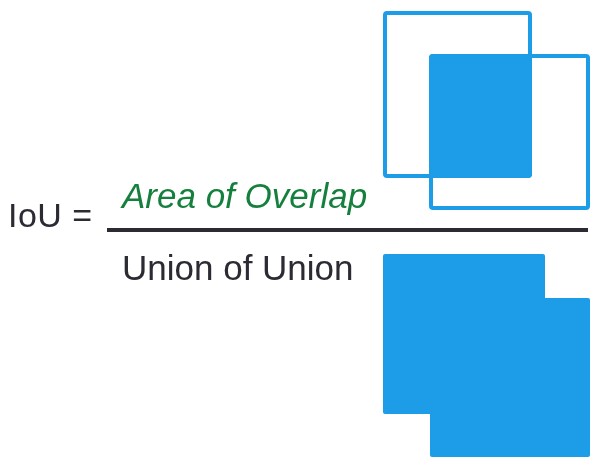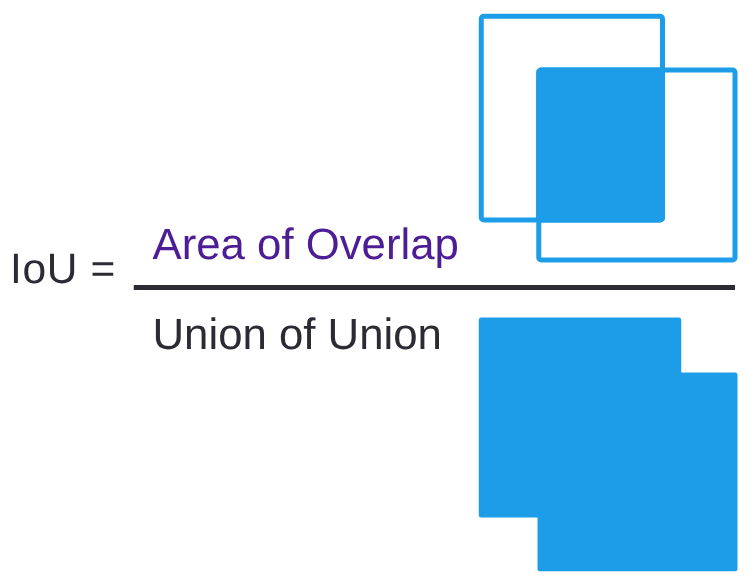--- a/index.html
+++ b/index.html
@@ -77,21 +77,21 @@
   }
   svg { display: block; }
 </style>
 </head>
 <body>
 
 <div id="canvas" style="background: rgb(255, 255, 255);">
 
   <div class="formula-lhs" style="color: rgb(43, 43, 51);">IoU =</div>
 
-  <div class="fraction-numerator" style="color: #4c1d95;">Area of Overlap</div>
+  <div class="fraction-numerator" style="color: #15803d; font-style: italic;">Area of Overlap</div>
 
   <div class="fraction-bar" style="background: rgb(43, 43, 51);"></div>
 
   <div class="fraction-denominator" style="color: rgb(43, 43, 51);">Union of Union</div>
 
   <div class="diagram" id="overlap-diagram">
     <svg width="218" height="212" viewBox="0 0 218 212">
       <rect id="ov-box-a" fill="none" stroke="#1d9de8" stroke-width="4" stroke-linejoin="round" x="7" y="9" width="145" height="163" rx="2" ry="2"></rect>
       <rect id="ov-box-b" fill="none" stroke="#1d9de8" stroke-width="4" stroke-linejoin="round" x="53" y="52" width="157" height="152" rx="2" ry="2"></rect>
       <rect id="ov-inter" fill="#1d9de8" stroke="#1d9de8" stroke-width="4" stroke-linejoin="round" x="53" y="52" width="99" height="120" rx="2" ry="2"></rect>

